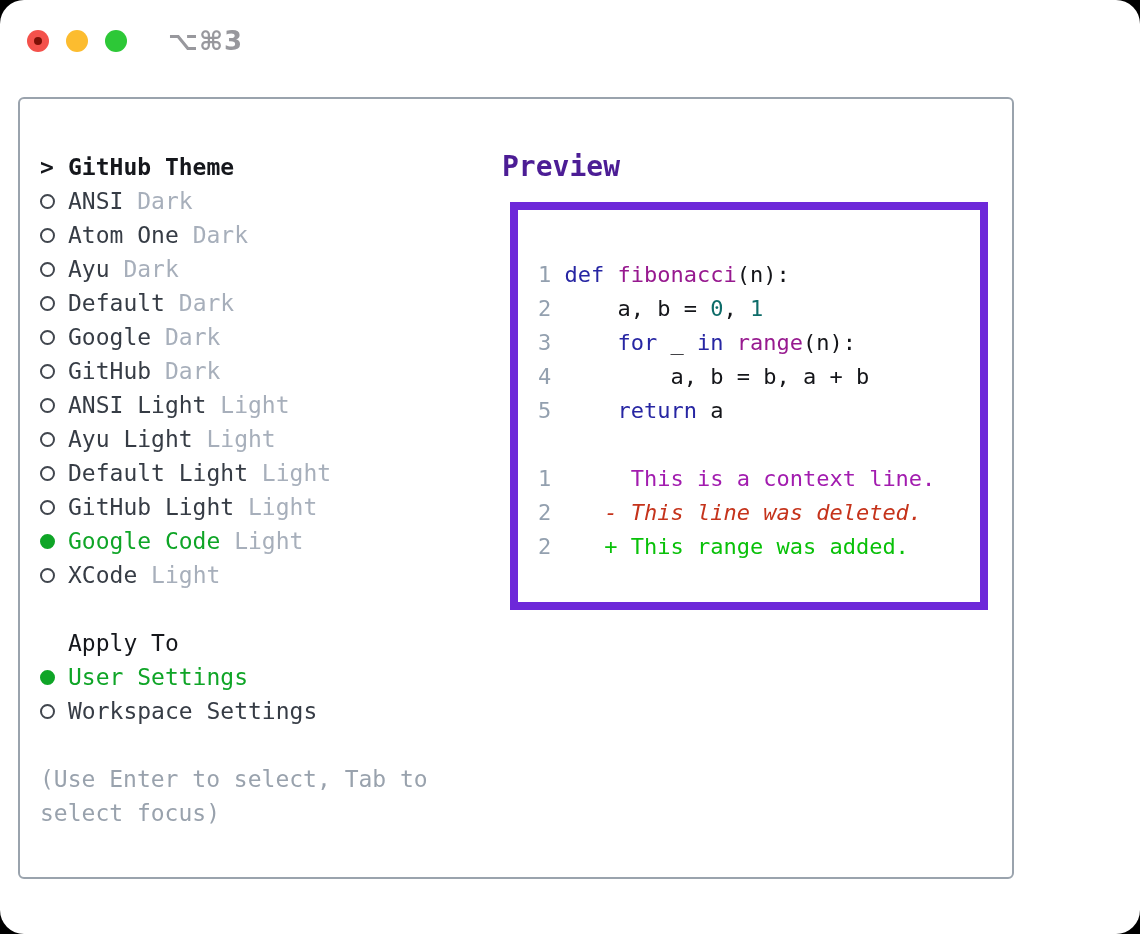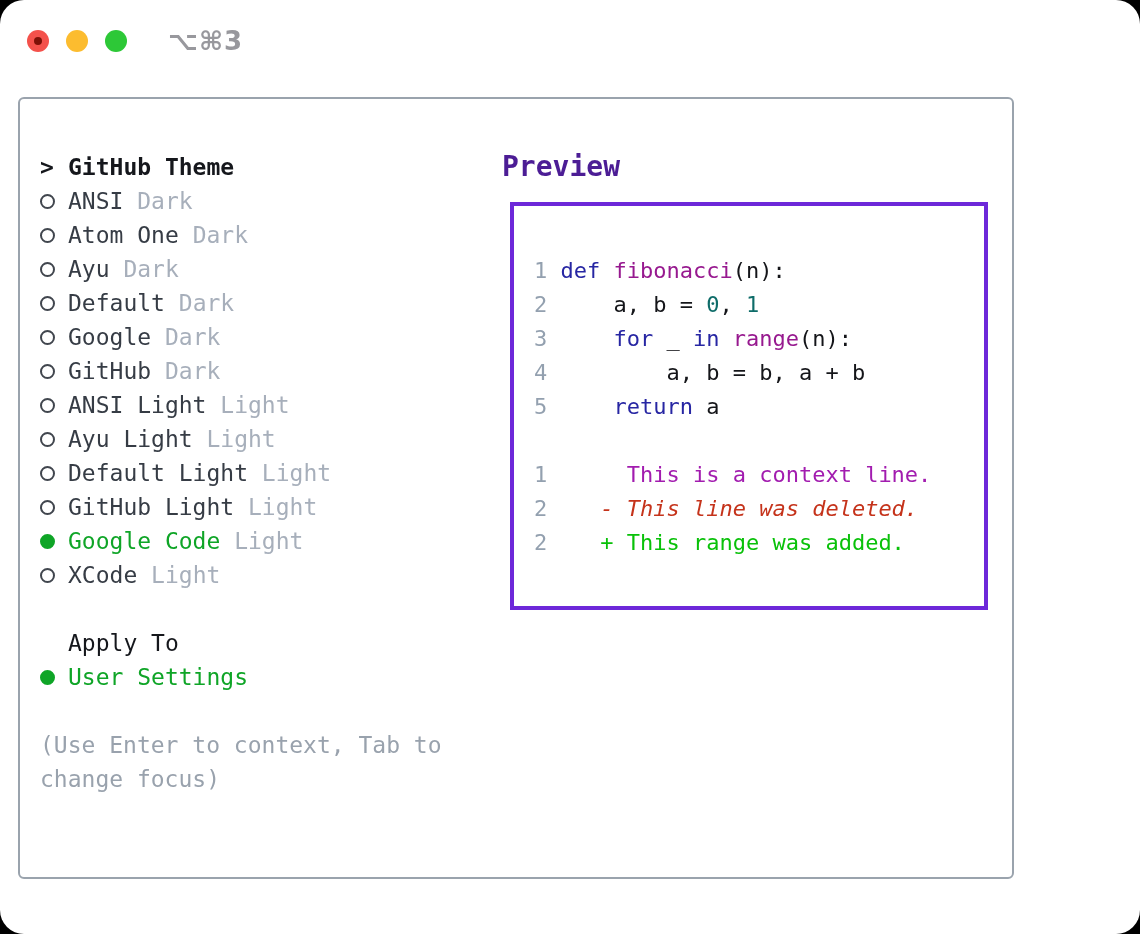--- a/index.html
+++ b/index.html
@@ -35,21 +35,21 @@
   .t-variant{color:#a7afbb;margin-left:1ch;}
   .sel-name{color:#0fa527;}
   .apply-title{color:#15171c;}
   .spacer{height:34px;}
   .hint{color:#99a2ad;}
 
   
   .preview-title{position:absolute;left:482px;top:51px;height:34px;line-height:34px;
                  font-size:28px;font-weight:bold;color:#4c1d95;}
   .preview-box{position:absolute;left:490px;top:103px;width:478px;height:408px;
-               border:4px solid #6d28d9;box-sizing:border-box;background:#fff;
+               border:8px solid #6d28d9;box-sizing:border-box;background:#fff;
                padding:48px 0 0 20px;overflow:hidden;}
   .pline{white-space:pre;height:34px;line-height:34px;font-size:22px;color:#141519;}
   .lnum{color:#93a0af;}
   .c-pl{color:#141519;}
   .c-kw{color:#2726a3;}
   .c-fn{color:#97198f;}
   .c-li{color:#0e6c69;}
   .c-va{color:#141519;}
   .c-ctx{color:#a21caf;}
   .c-del{color:#c5331b;font-style:italic;}
@@ -169,25 +169,31 @@
         <span class="apply-title">Apply To</span>
       </div>
 
       <div id="apply-list">
           <div class="row">
             <span class="marker">
               <span class="circle sel"></span>
             </span>
             <span class="sel-name">User Settings</span>
           </div>
+          <div class="row">
+            <span class="marker">
+              <span class="circle"></span>
+            </span>
+            <span>Workspace Settings</span>
+          </div>
         </div>
 
       <div class="spacer"></div>
 
-      <div class="hint">(Use Enter to context, Tab to change focus)</div>
+      <div class="hint">(Use Enter to select, Tab to select focus)</div>
     </div>
 
     <div class="preview-title">Preview</div>
 
     <div class="preview-box">
       <div id="preview-lines">
           <div class="pline"><span class="lnum">1</span><span class="tok c-pl"> </span><span class="tok c-kw">def</span><span class="tok c-pl"> </span><span class="tok c-fn">fibonacci</span><span class="tok c-pl">(</span><span class="tok c-va">n</span><span class="tok c-pl">):</span></div>
           <div class="pline"><span class="lnum">2</span><span class="tok c-pl">     </span><span class="tok c-va">a</span><span class="tok c-pl">, </span><span class="tok c-va">b</span><span class="tok c-pl"> = </span><span class="tok c-li">0</span><span class="tok c-pl">, </span><span class="tok c-li">1</span></div>
           <div class="pline"><span class="lnum">3</span><span class="tok c-pl">     </span><span class="tok c-kw">for</span><span class="tok c-pl"> _ </span><span class="tok c-kw">in</span><span class="tok c-pl"> </span><span class="tok c-fn">range</span><span class="tok c-pl">(</span><span class="tok c-va">n</span><span class="tok c-pl">):</span></div>
           <div class="pline"><span class="lnum">4</span><span class="tok c-pl">         </span><span class="tok c-va">a</span><span class="tok c-pl">, </span><span class="tok c-va">b</span><span class="tok c-pl"> = </span><span class="tok c-va">b</span><span class="tok c-pl">, </span><span class="tok c-va">a</span><span class="tok c-pl"> + </span><span class="tok c-va">b</span></div>

